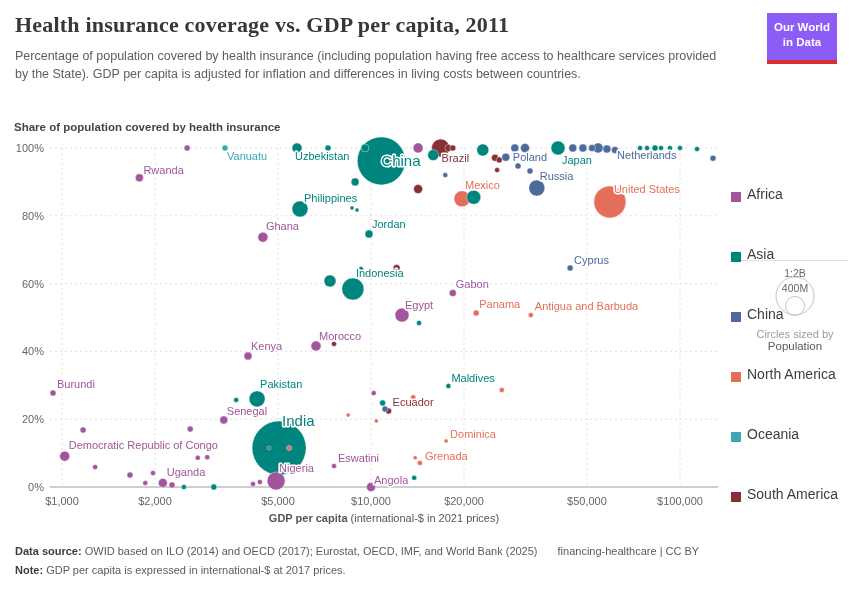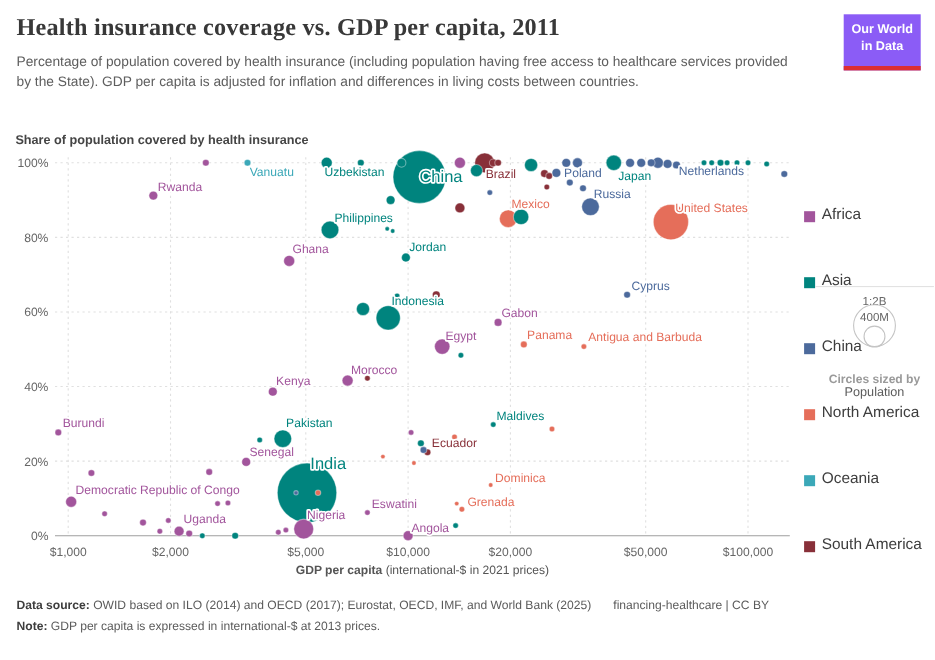--- a/index.html
+++ b/index.html
@@ -11,21 +11,21 @@
   .subtitle{position:absolute;left:15px;top:47px;width:710px;font-size:12.5px;line-height:1.45;color:#5e5e5e;}
   .logo{position:absolute;right:13px;top:13px;width:70px;height:40px;background:#8b5cf6;
     border-bottom:4px solid #dc2e32;color:#fff;text-align:center;font-weight:700;font-size:11.5px;
     line-height:1.3;padding-top:7px;box-sizing:content-box;}
   
   .legend{position:absolute;left:731px;top:142px;width:110px;}
   .legend-item{display:flex;align-items:flex-end;height:18px;font-size:14px;color:#3d3d3d;cursor:default;margin-top:42px;}
   .swatch{width:10px;height:10px;margin-right:6px;flex:0 0 10px;}
   .size-legend{position:absolute;left:741px;top:260px;width:108px;border-top:1px solid #e2e2e2;
     text-align:center;padding-top:2px;}
-  .size-cap1{font-size:11px;color:#9a9a9a;margin-top:11px;font-weight:bold;}
+  .size-cap1{font-size:11px;color:#9a9a9a;margin-top:1px;}
   .size-cap2{font-size:11.5px;color:#5b5b5b;font-weight:400;}
   
   .footer{position:absolute;left:15px;right:15px;top:545px;font-size:11px;color:#5b5b5b;}
   .foot-row{display:flex;justify-content:flex-start;}
   .foot-bold{font-weight:700;color:#3d3d3d;}
   .foot-note{margin-top:7px;}
   .foot-right{color:#5b5b5b;white-space:nowrap;margin-left:20px;}
   
   text{font-family:"Liberation Sans","DejaVu Sans",sans-serif;}
   .tick{font-size:11px;fill:#666;}
@@ -246,15 +246,15 @@
     </svg>
     <div class="size-cap1">Circles sized by</div>
     <div class="size-cap2">Population</div>
   </div>
 
   <div class="footer">
     <div class="foot-row">
       <div><span class="foot-bold">Data source:</span><span> OWID based on ILO (2014) and OECD (2017); Eurostat, OECD, IMF, and World Bank (2025)</span></div>
       <div class="foot-right">financing-healthcare | CC BY</div>
     </div>
-    <div class="foot-note"><span class="foot-bold">Note:</span><span> GDP per capita is expressed in international-$ at 2013 prices.</span></div>
+    <div class="foot-note"><span class="foot-bold">Note:</span><span> GDP per capita is expressed in international-$ at 2017 prices.</span></div>
   </div>
 </div>
 
 </body></html>

